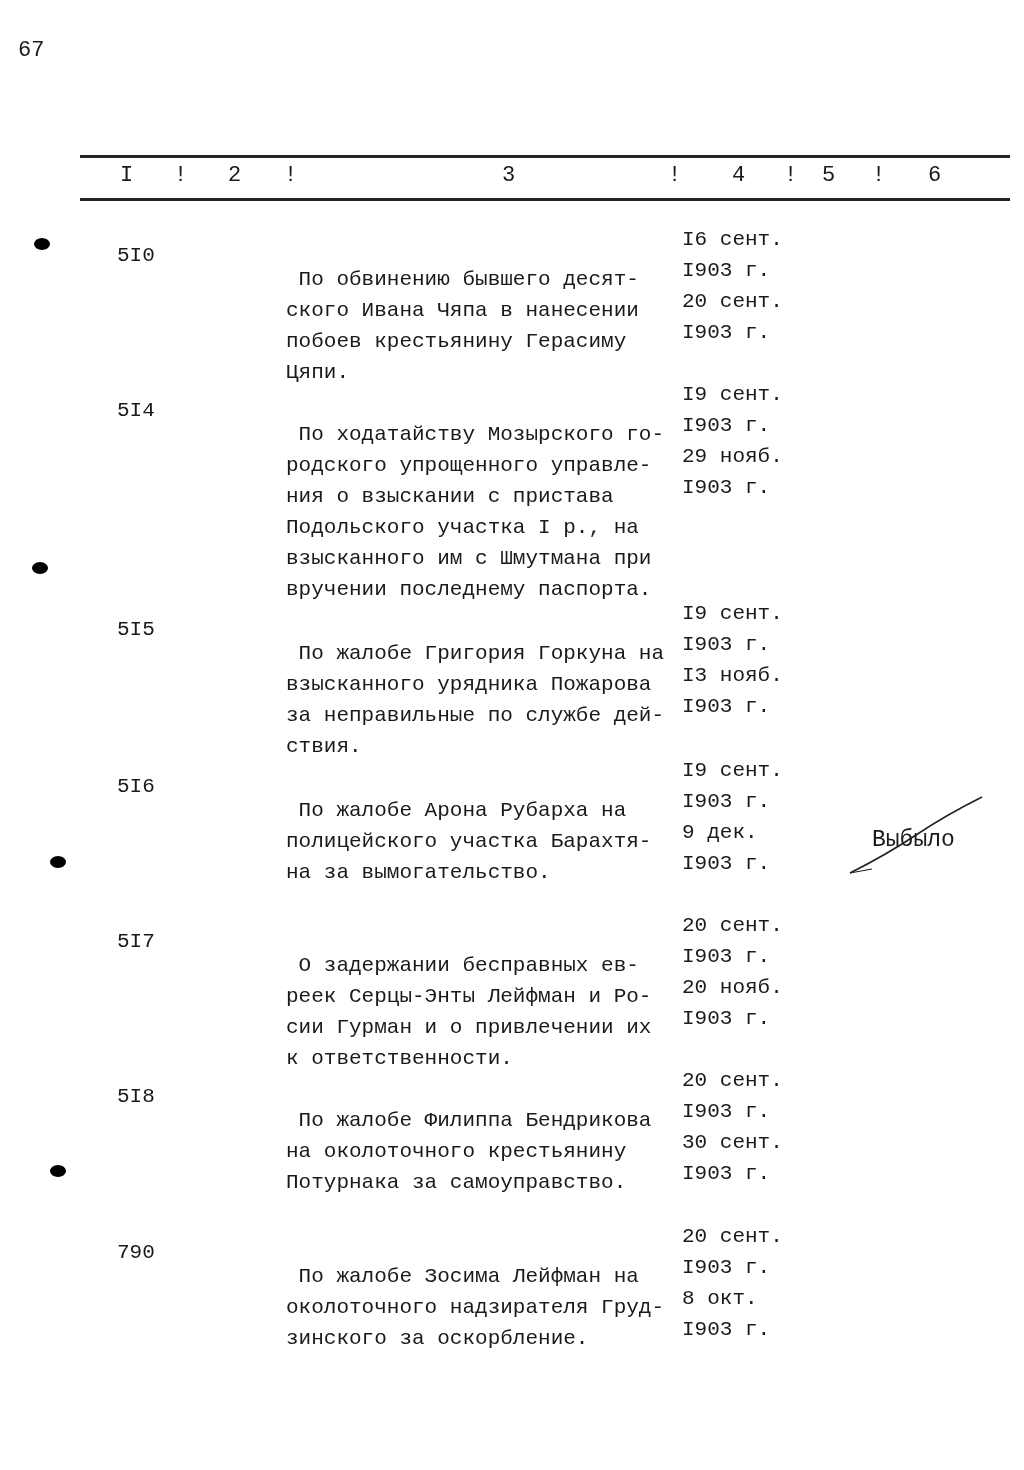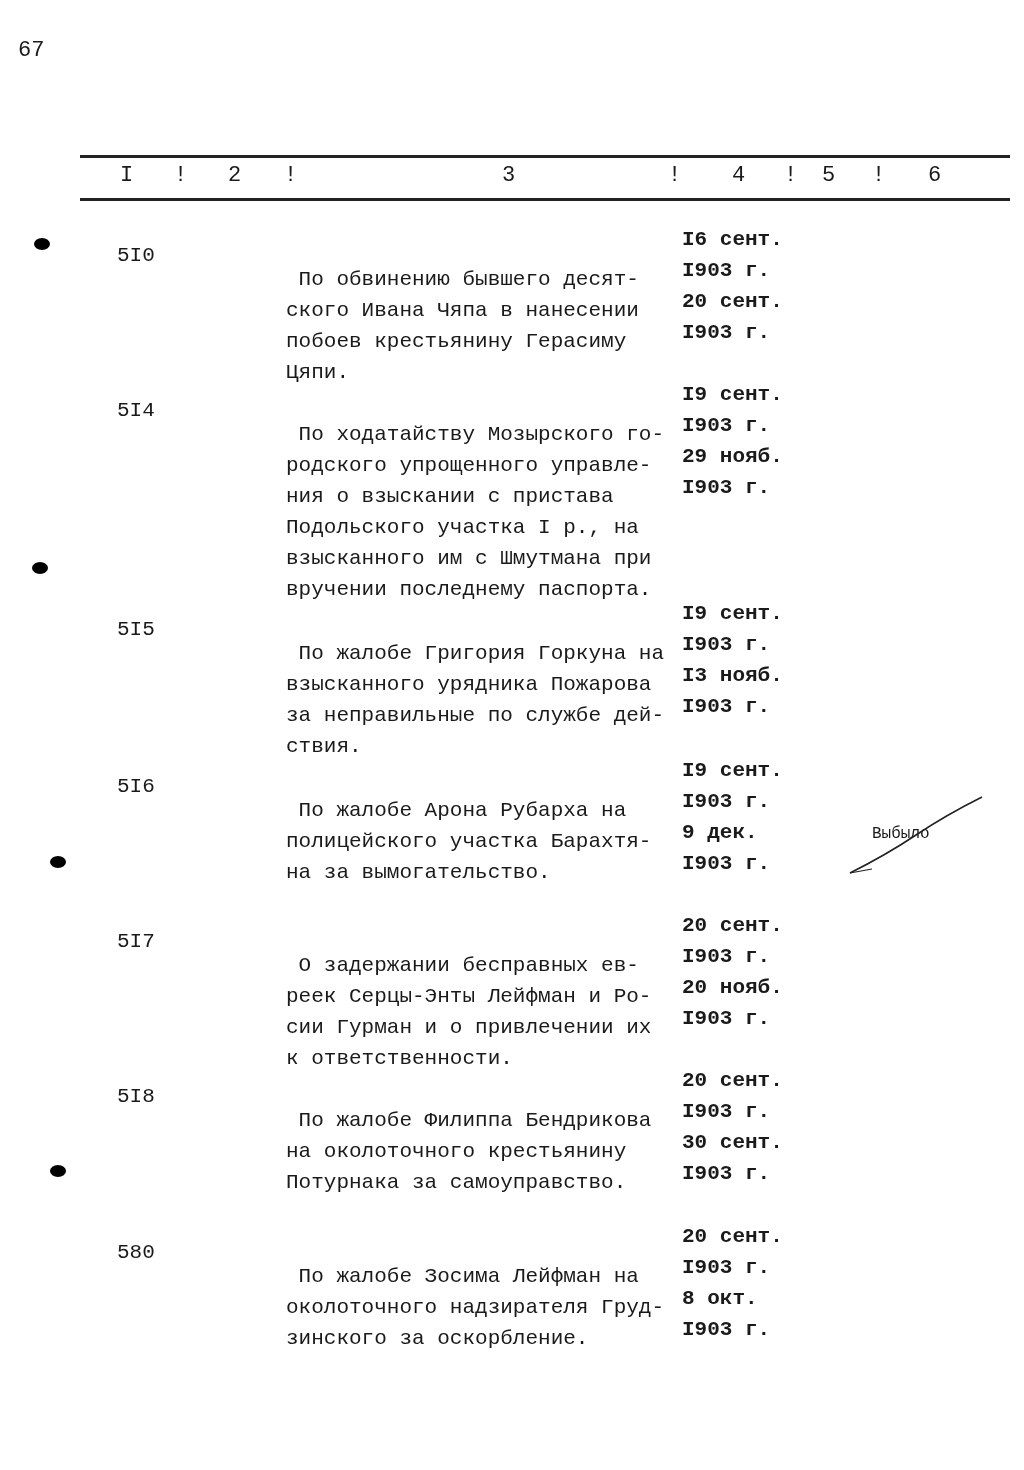--- a/index.html
+++ b/index.html
@@ -17,23 +17,23 @@
   .rule.top { top: 155px; }
   .rule.bottom { top: 198px; }
   .header-row {
     position: absolute; top: 163px; left: 80px; width: 930px; height: 30px;
     font-size: 22px;
   }
   .header-row span { position: absolute; top: 0; }
   .entry { position: absolute; left: 0; width: 1024px; font-size: 21px; line-height: 31px; }
   .entry .num { position: absolute; left: 96px; top: 16px; margin-left: 21px; }
   .entry .desc { position: absolute; left: 286px; top: 0; white-space: pre; margin-top: 40px; }
-  .entry .dates { position: absolute; left: 682px; top: 0; white-space: pre; font-weight: bold; }
+  .entry .dates { position: absolute; left: 682px; top: 0; white-space: pre; }
   .entry .note {
-    position: absolute; left: 872px; top: 64px; font-size: 16px;
+    position: absolute; left: 872px; top: 70px; font-size: 23px;
   }
   .punch {
     position: absolute; width: 16px; height: 12px; background: #000;
     border-radius: 50%;
   }
   .strike { position: absolute; left: 846px; top: 795px; }
 </style>
 </head>
 <body>
 
@@ -126,21 +126,21 @@
   <span class="desc"> По жалобе Филиппа Бендрикова
 на околоточного крестьянину
 Потурнака за самоуправство.</span>
   <span class="dates">20 сент.
 I903 г.
 30 сент.
 I903 г.</span>
 </div>
 
 <div class="entry" style="top:1221px">
-  <span class="num">580</span>
+  <span class="num">790</span>
   <span class="desc"> По жалобе Зосима Лейфман на
 околоточного надзирателя Груд-
 зинского за оскорбление.</span>
   <span class="dates">20 сент.
 I903 г.
 8 окт.
 I903 г.</span>
 </div>
 
 <div class="punch" style="left:34px;top:238px"></div>

